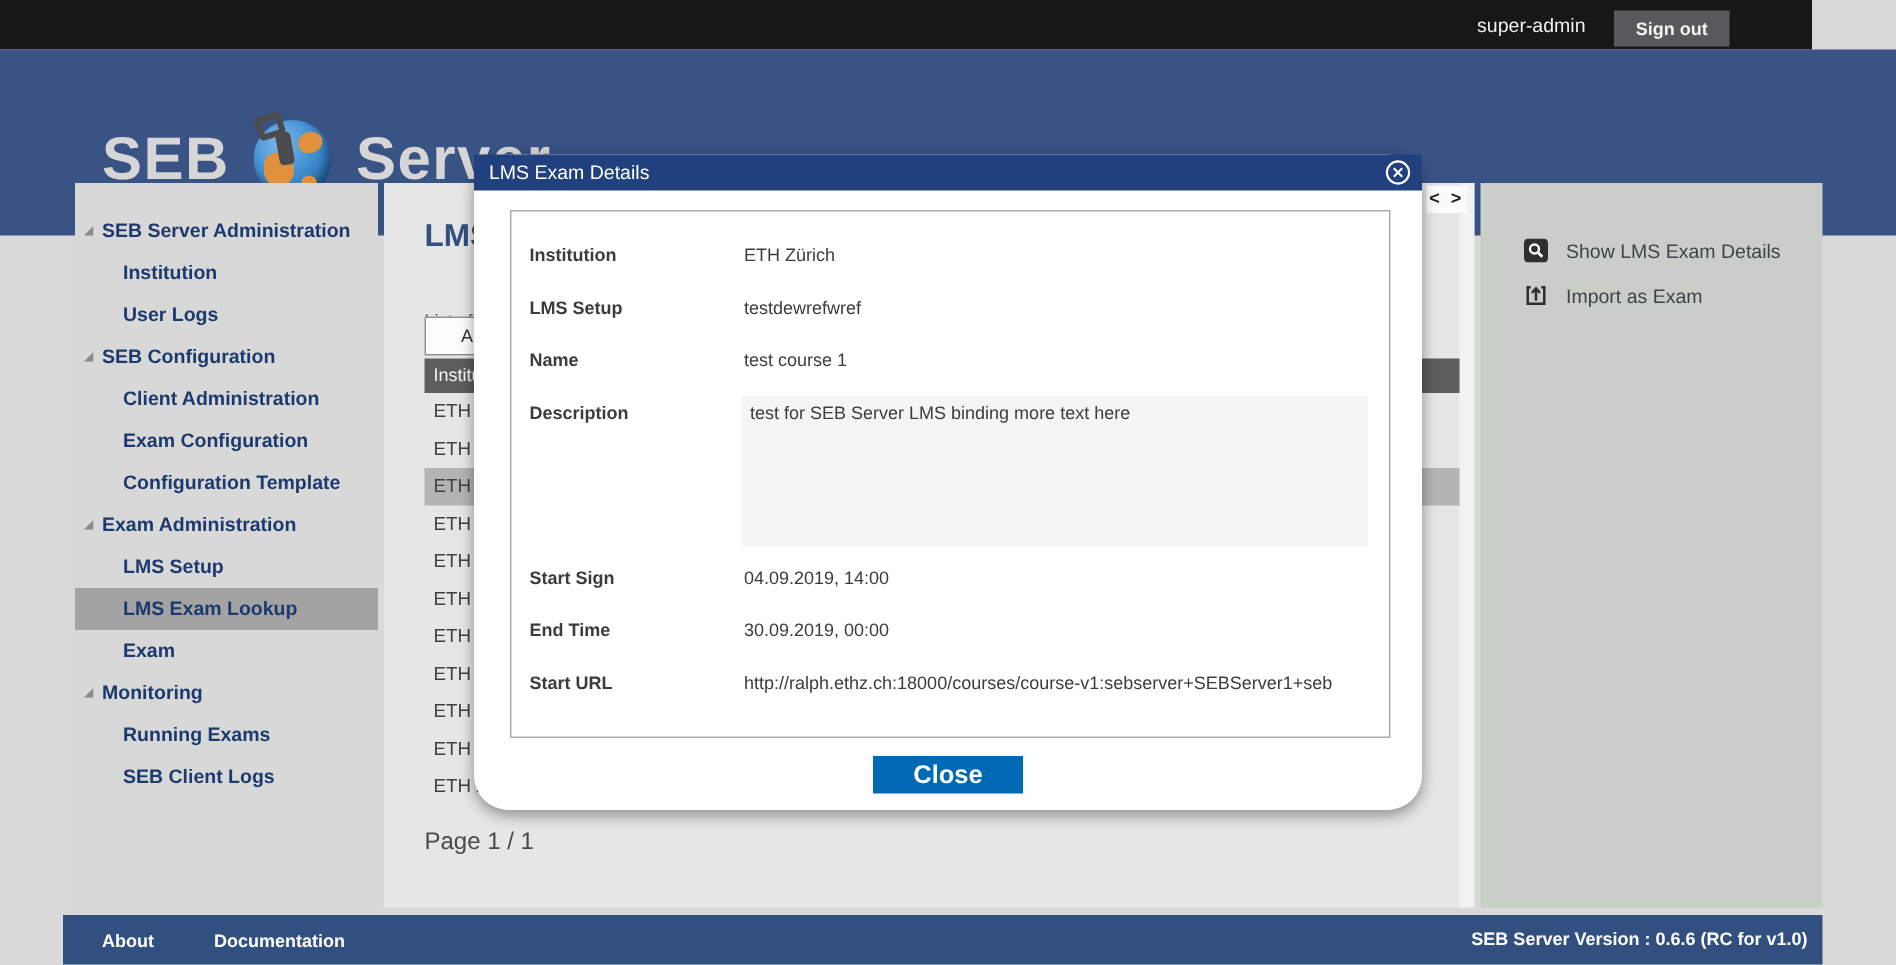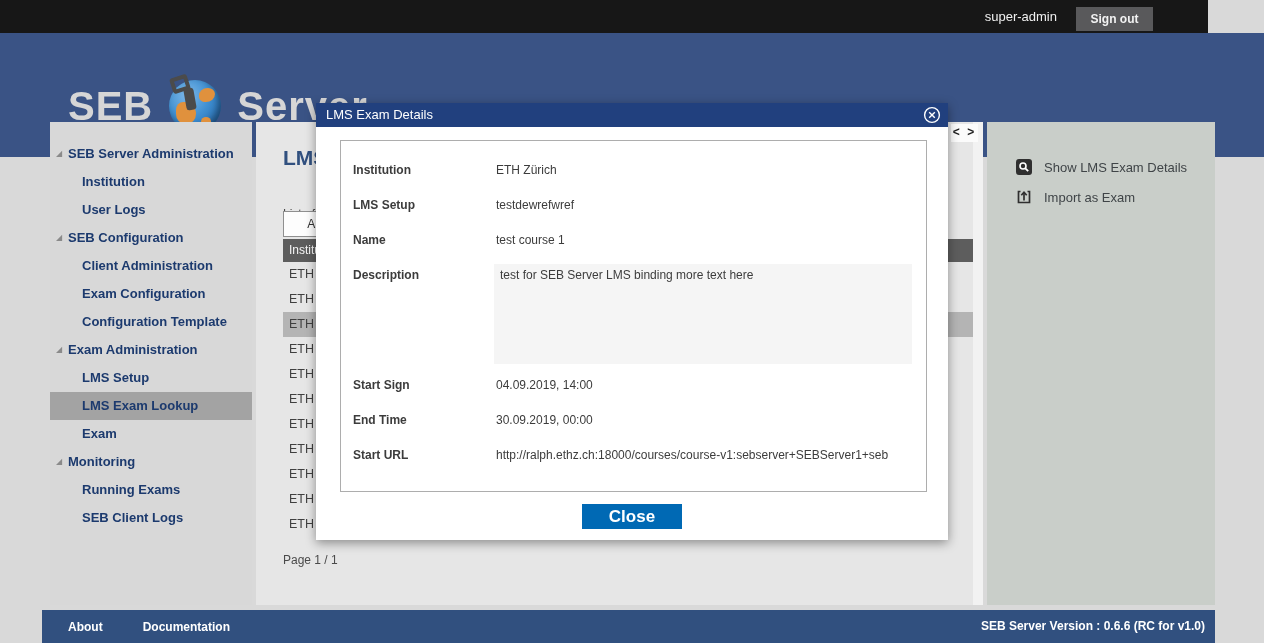--- a/index.html
+++ b/index.html
@@ -40,34 +40,34 @@
     font-size:12px; font-weight:bold; text-align:center; line-height:17px; letter-spacing:2px; cursor:pointer; }
   .page-title { position:absolute; left:27px; top:24px; font-size:21px; font-weight:bold; color:#31507f; white-space:nowrap; }
   .page-subtitle { position:absolute; left:27px; top:62px; font-size:12px; color:#4a4a4a; white-space:nowrap;margin-top:23px; }
   .filter-all { position:absolute; left:27px; top:89px; width:62px; height:26px; background:#fdfdfd; border:1px solid #8f8f8f;
     font-size:12px; color:#333; text-align:center; line-height:24px; cursor:pointer; }
   .tbl-header { position:absolute; left:27px; top:117px; width:690px; height:23px; background:#5d5d5d; color:#f5f5f5;
     font-size:12px; line-height:23px; padding-left:6px; cursor:pointer; }
   .tbl-rows { position:absolute; left:27px; top:140px; width:690px; }
   .tbl-row { height:25px; line-height:25px; font-size:12.5px; color:#3f3f3f; padding-left:6px; cursor:pointer; }
   .tbl-row.selected { background:#b4b4b4; }
-  .pagination { position:absolute; left:27px; top:431px; font-size:12px; color:#4a4a4a; }
+  .pagination { position:absolute; left:27px; top:431px; font-size:16px; color:#4a4a4a; }
 
   .action-panel { position:absolute; left:987px; top:122px; width:228px; height:483px; background:#c9cec9; }
   .action-item { position:absolute; left:29px; height:20px; display:flex; align-items:center; cursor:pointer; }
   .action-item .label { margin-left:12px; font-size:13px; color:#3f4447; white-space:nowrap; }
 
   
   .footer { position:absolute; left:42px; top:610px; width:1173px; height:33px; background:#31507f; }
   .footer .links { position:absolute; left:26px; top:0; height:33px; display:flex; gap:40px; align-items:center; }
   .footer .links span { color:#fff; font-size:12px; font-weight:bold; cursor:pointer; }
   .footer .version { position:absolute; right:10px; top:0; height:33px; line-height:33px; color:#fff; font-size:12px; font-weight:bold; }
 
   
-  .modal { position:absolute; left:316px; top:103px; width:632px; height:437px; background:#fff; box-shadow:0 3px 10px rgba(0,0,0,.4); }
+  .modal { position:absolute; left:316px; top:103px; width:632px; height:437px; background:#fff; box-shadow:0 3px 10px rgba(0,0,0,.4);border-radius:23px; }
   .modal-titlebar { position:absolute; left:0; top:0; width:100%; height:24px; background:#21407e; }
   .modal-title { position:absolute; left:10px; top:0; line-height:24px; color:#fff; font-size:13px; }
   .modal-close { position:absolute; right:7px; top:3px; width:18px; height:18px; cursor:pointer; }
   .modal-box { position:absolute; left:24px; top:37px; width:587px; height:352px; border:1px solid #adadad; background:#fff; }
   .fld-label { position:absolute; left:12px; font-size:12px; font-weight:bold; color:#3c3c3c; }
   .fld-value { position:absolute; left:155px; font-size:12px; color:#3c3c3c; white-space:nowrap; }
   .fld-desc-area { position:absolute; left:153px; top:123px; width:418px; height:100px; background:#f5f5f5;
     font-size:12px; color:#3c3c3c; padding:4px 6px; }
   .modal-closebtn { position:absolute; left:50%; top:401px; transform:translateX(-50%); width:100px; height:25px;
     background:#0069b4; color:#fff; font-size:17px; font-weight:bold; border:none; cursor:pointer; line-height:25px; text-align:center; }

